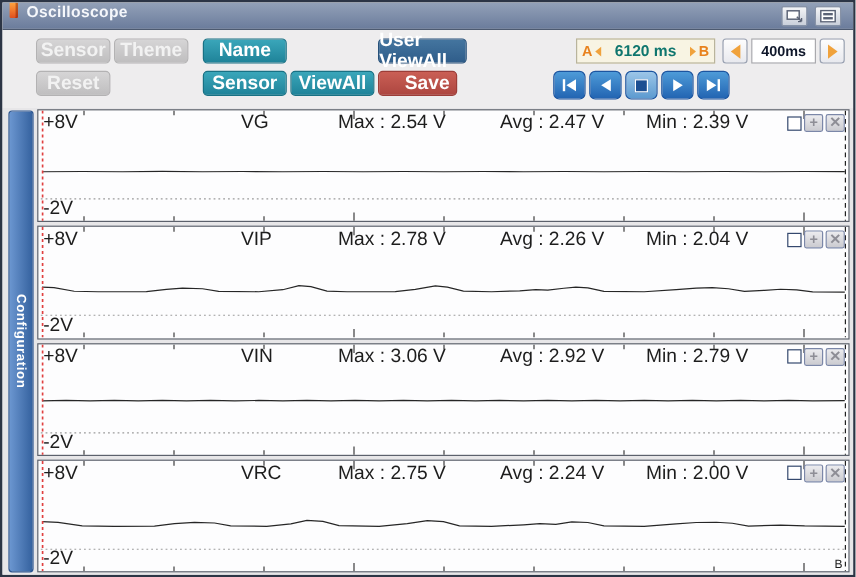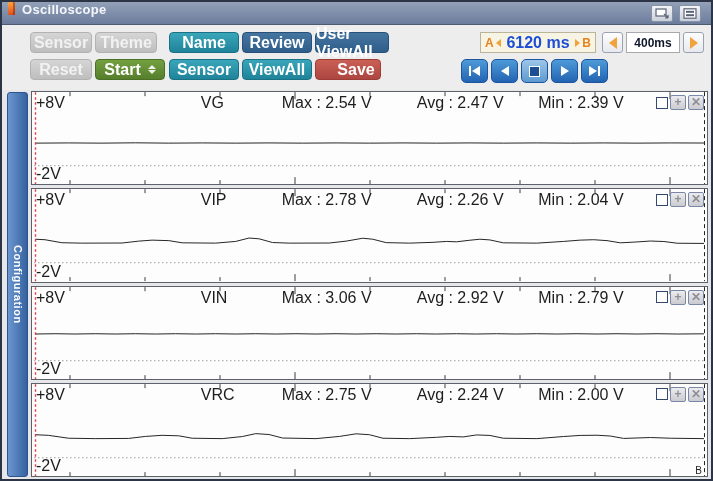--- a/index.html
+++ b/index.html
@@ -27,21 +27,21 @@
   .btn.green{background:linear-gradient(#74a040,#567e2c);border:1px solid #4a7026;}
   .btn.red{background:linear-gradient(#ca5f55,#ad4640);border:1px solid #9c3d38;}
   .spinner{display:inline-flex;flex-direction:column;margin-left:7px;gap:1px;}
   .spinner .up{width:0;height:0;border-left:4px solid transparent;border-right:4px solid transparent;border-bottom:4px solid #eef3e6;}
   .spinner .dn{width:0;height:0;border-left:4px solid transparent;border-right:4px solid transparent;border-top:4px solid #eef3e6;}
   
   #ab-box{position:absolute;left:478px;top:7px;width:116px;height:21px;background:#f8f4e3;
     border:1px solid #b9b49c;display:flex;align-items:center;justify-content:space-between;
     padding:0 4px;box-sizing:border-box;}
   .ab-letter{color:#e8821e;font-size:12px;font-weight:bold;}
-  #ab-value{color:#1d4ed8;font-size:16px;font-weight:bold;}
+  #ab-value{color:#0f766e;font-size:13px;font-weight:bold;}
   .tri-l{width:0;height:0;border-top:4px solid transparent;border-bottom:4px solid transparent;border-right:5px solid #f0a23c;}
   .tri-r{width:0;height:0;border-top:4px solid transparent;border-bottom:4px solid transparent;border-left:5px solid #f0a23c;}
   .arrow-btn{position:absolute;top:7px;width:21px;height:21px;border:1px solid #9aa2b2;
     border-radius:3px;background:linear-gradient(#fdfdfd,#e8e9ee);display:flex;align-items:center;justify-content:center;box-sizing:border-box;}
   .arrow-btn .tri-l{border-top-width:6px;border-bottom-width:6px;border-right-width:8px;}
   .arrow-btn .tri-r{border-top-width:6px;border-bottom-width:6px;border-left-width:8px;}
   #tb-prev{left:600px;} #tb-next{left:681px;}
   #timebase-box{position:absolute;left:624px;top:7px;width:54px;height:21px;background:#fff;
     border:1px solid #a9a9ad;display:flex;align-items:center;justify-content:center;
     font-size:12px;font-weight:bold;color:#0f172a;box-sizing:border-box;}
@@ -100,37 +100,27 @@
   <div id="toolbar">
     <div class="btn disabled" style="left:28px;top:7px;width:62px;">
         <span>Sensor</span>
       </div>
     <div class="btn disabled" style="left:93px;top:7px;width:62px;">
         <span>Theme</span>
       </div>
     <div class="btn teal" style="left:167px;top:7px;width:70px;">
         <span>Name</span>
       </div>
-    <div class="btn blue" style="left:240px;top:7px;width:70px;">
-        <span>Review</span>
-      </div>
     <div class="btn blue" style="left:313px;top:7px;width:74px;">
         <span>User ViewAll</span>
       </div>
 
     <div class="btn disabled" style="left:28px;top:34px;width:62px;">
         <span>Reset</span>
       </div>
-    <div class="btn green" style="left:93px;top:34px;width:70px;">
-      <span>Start</span>
-      <span class="spinner">
-          <span class="up"></span>
-          <span class="dn"></span>
-        </span>
-    </div>
     <div class="btn teal" style="left:167px;top:34px;width:70px;">
         <span>Sensor</span>
       </div>
     <div class="btn teal" style="left:240px;top:34px;width:70px;">
         <span>ViewAll</span>
       </div>
     <div class="btn red" style="left:313px;top:34px;width:66px;padding-left:16px;">
         <span>Save</span>
       </div>
 

